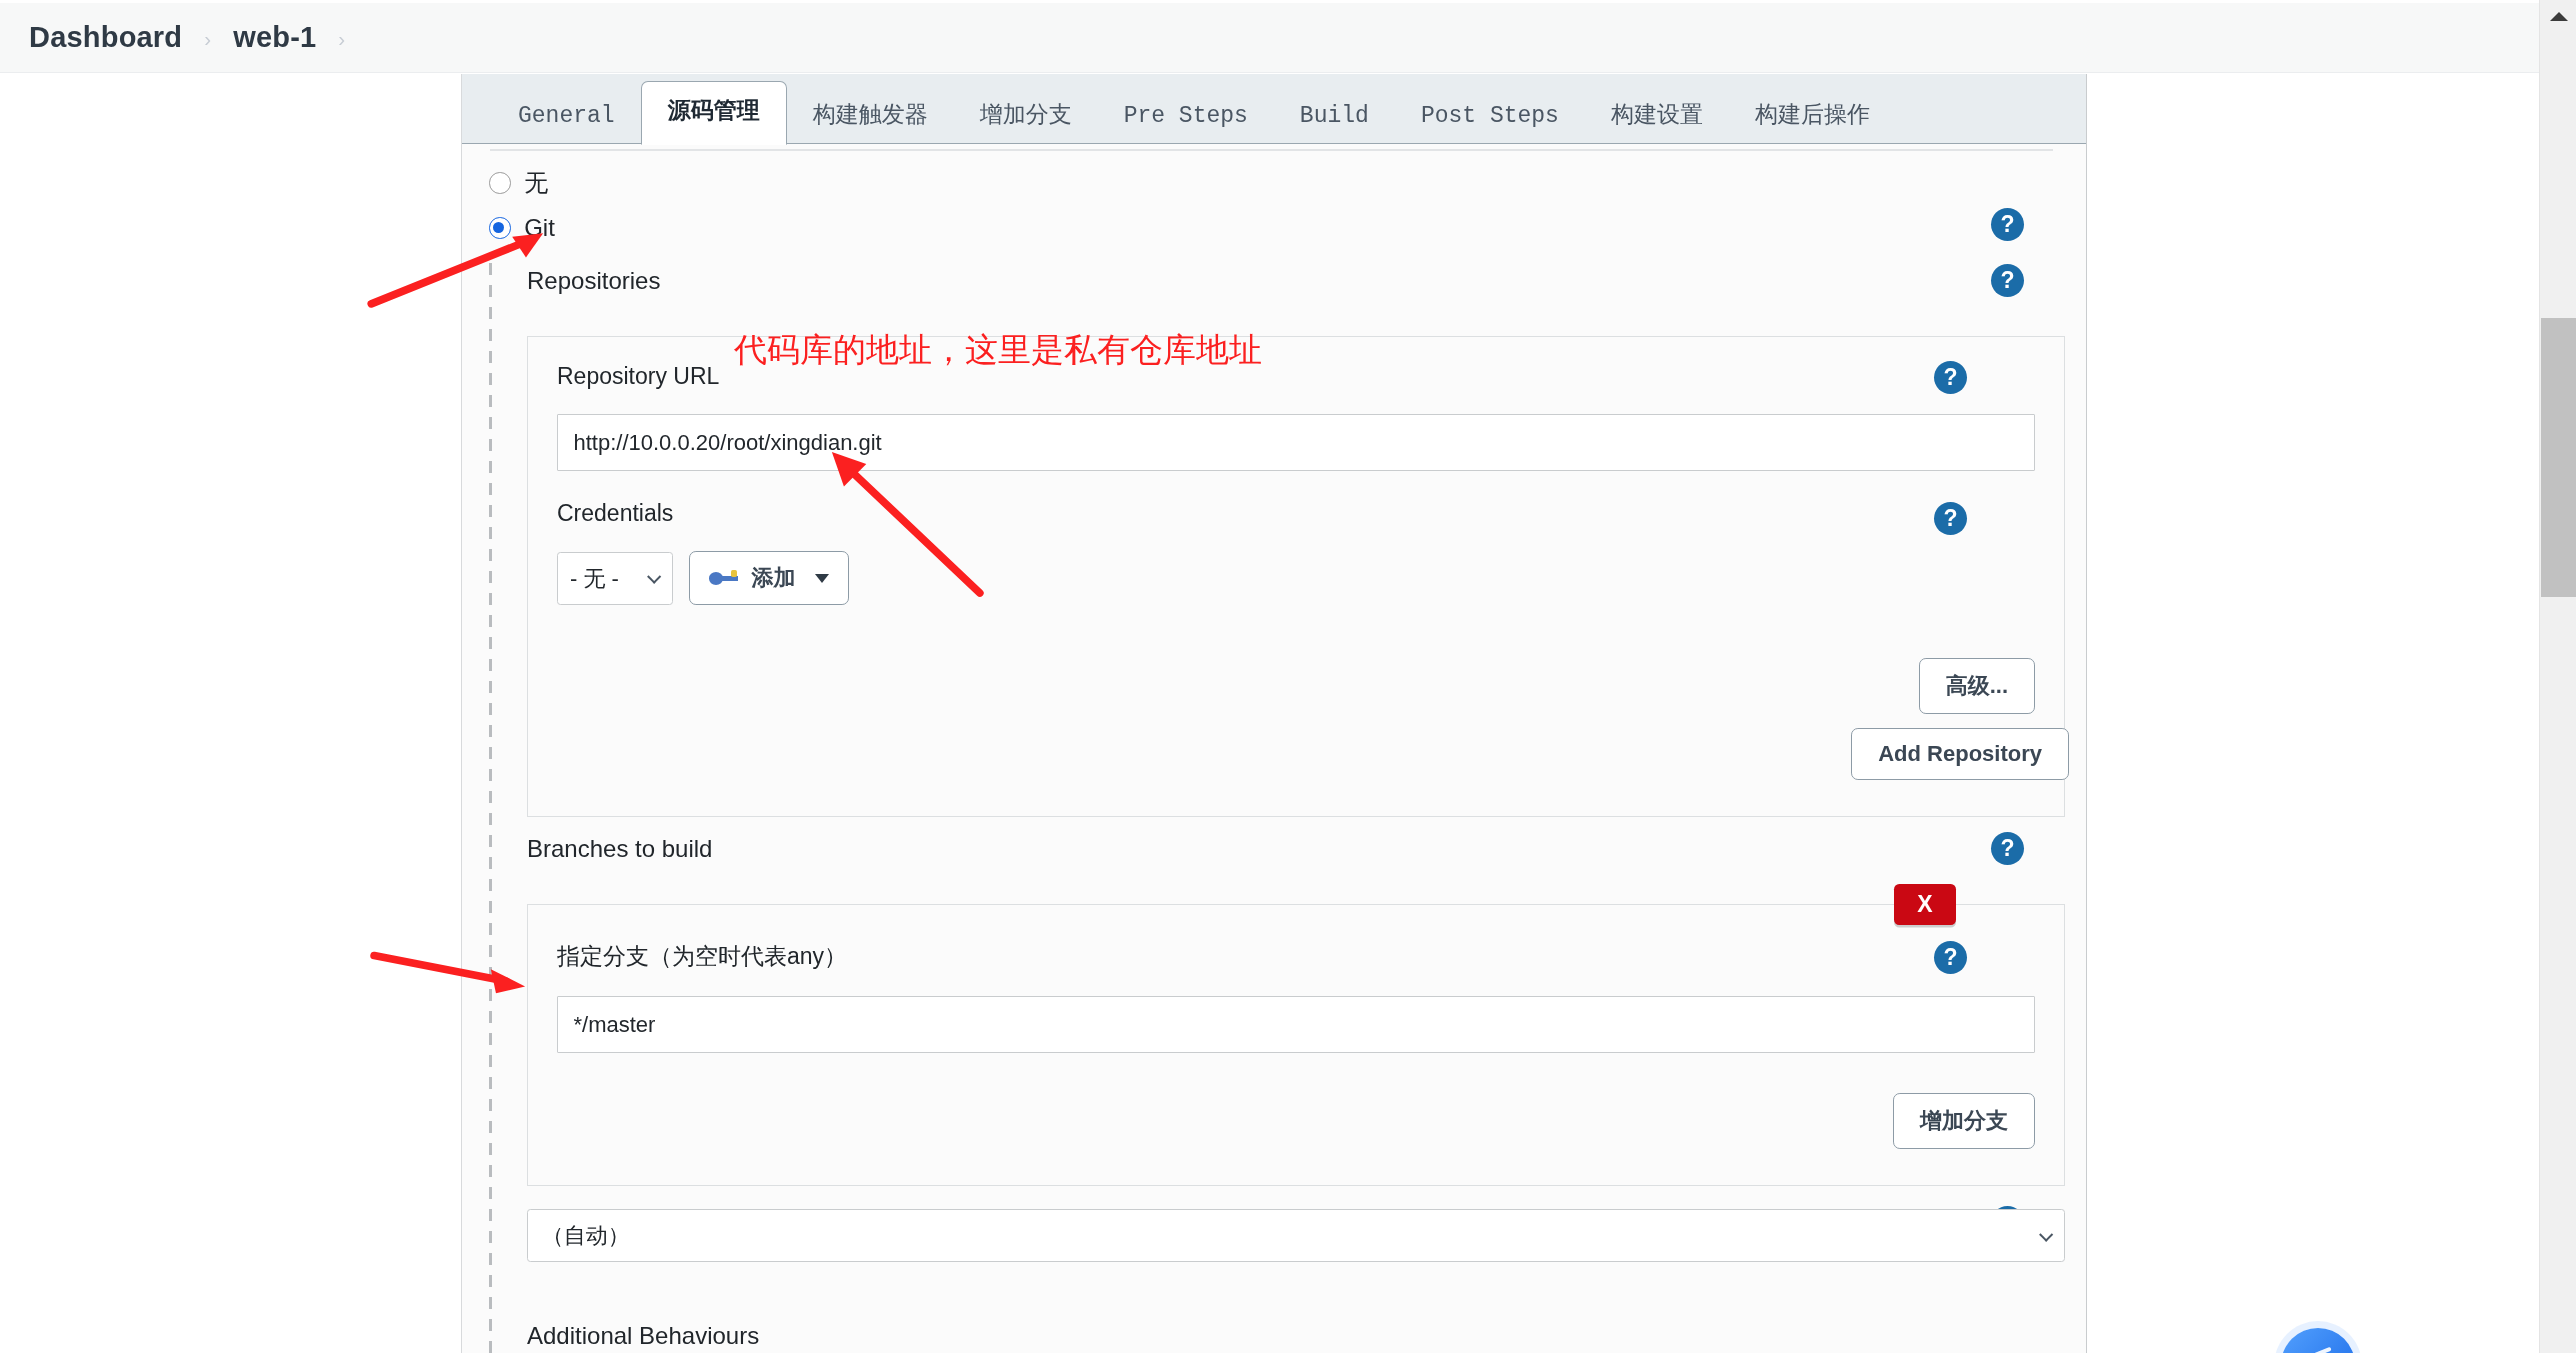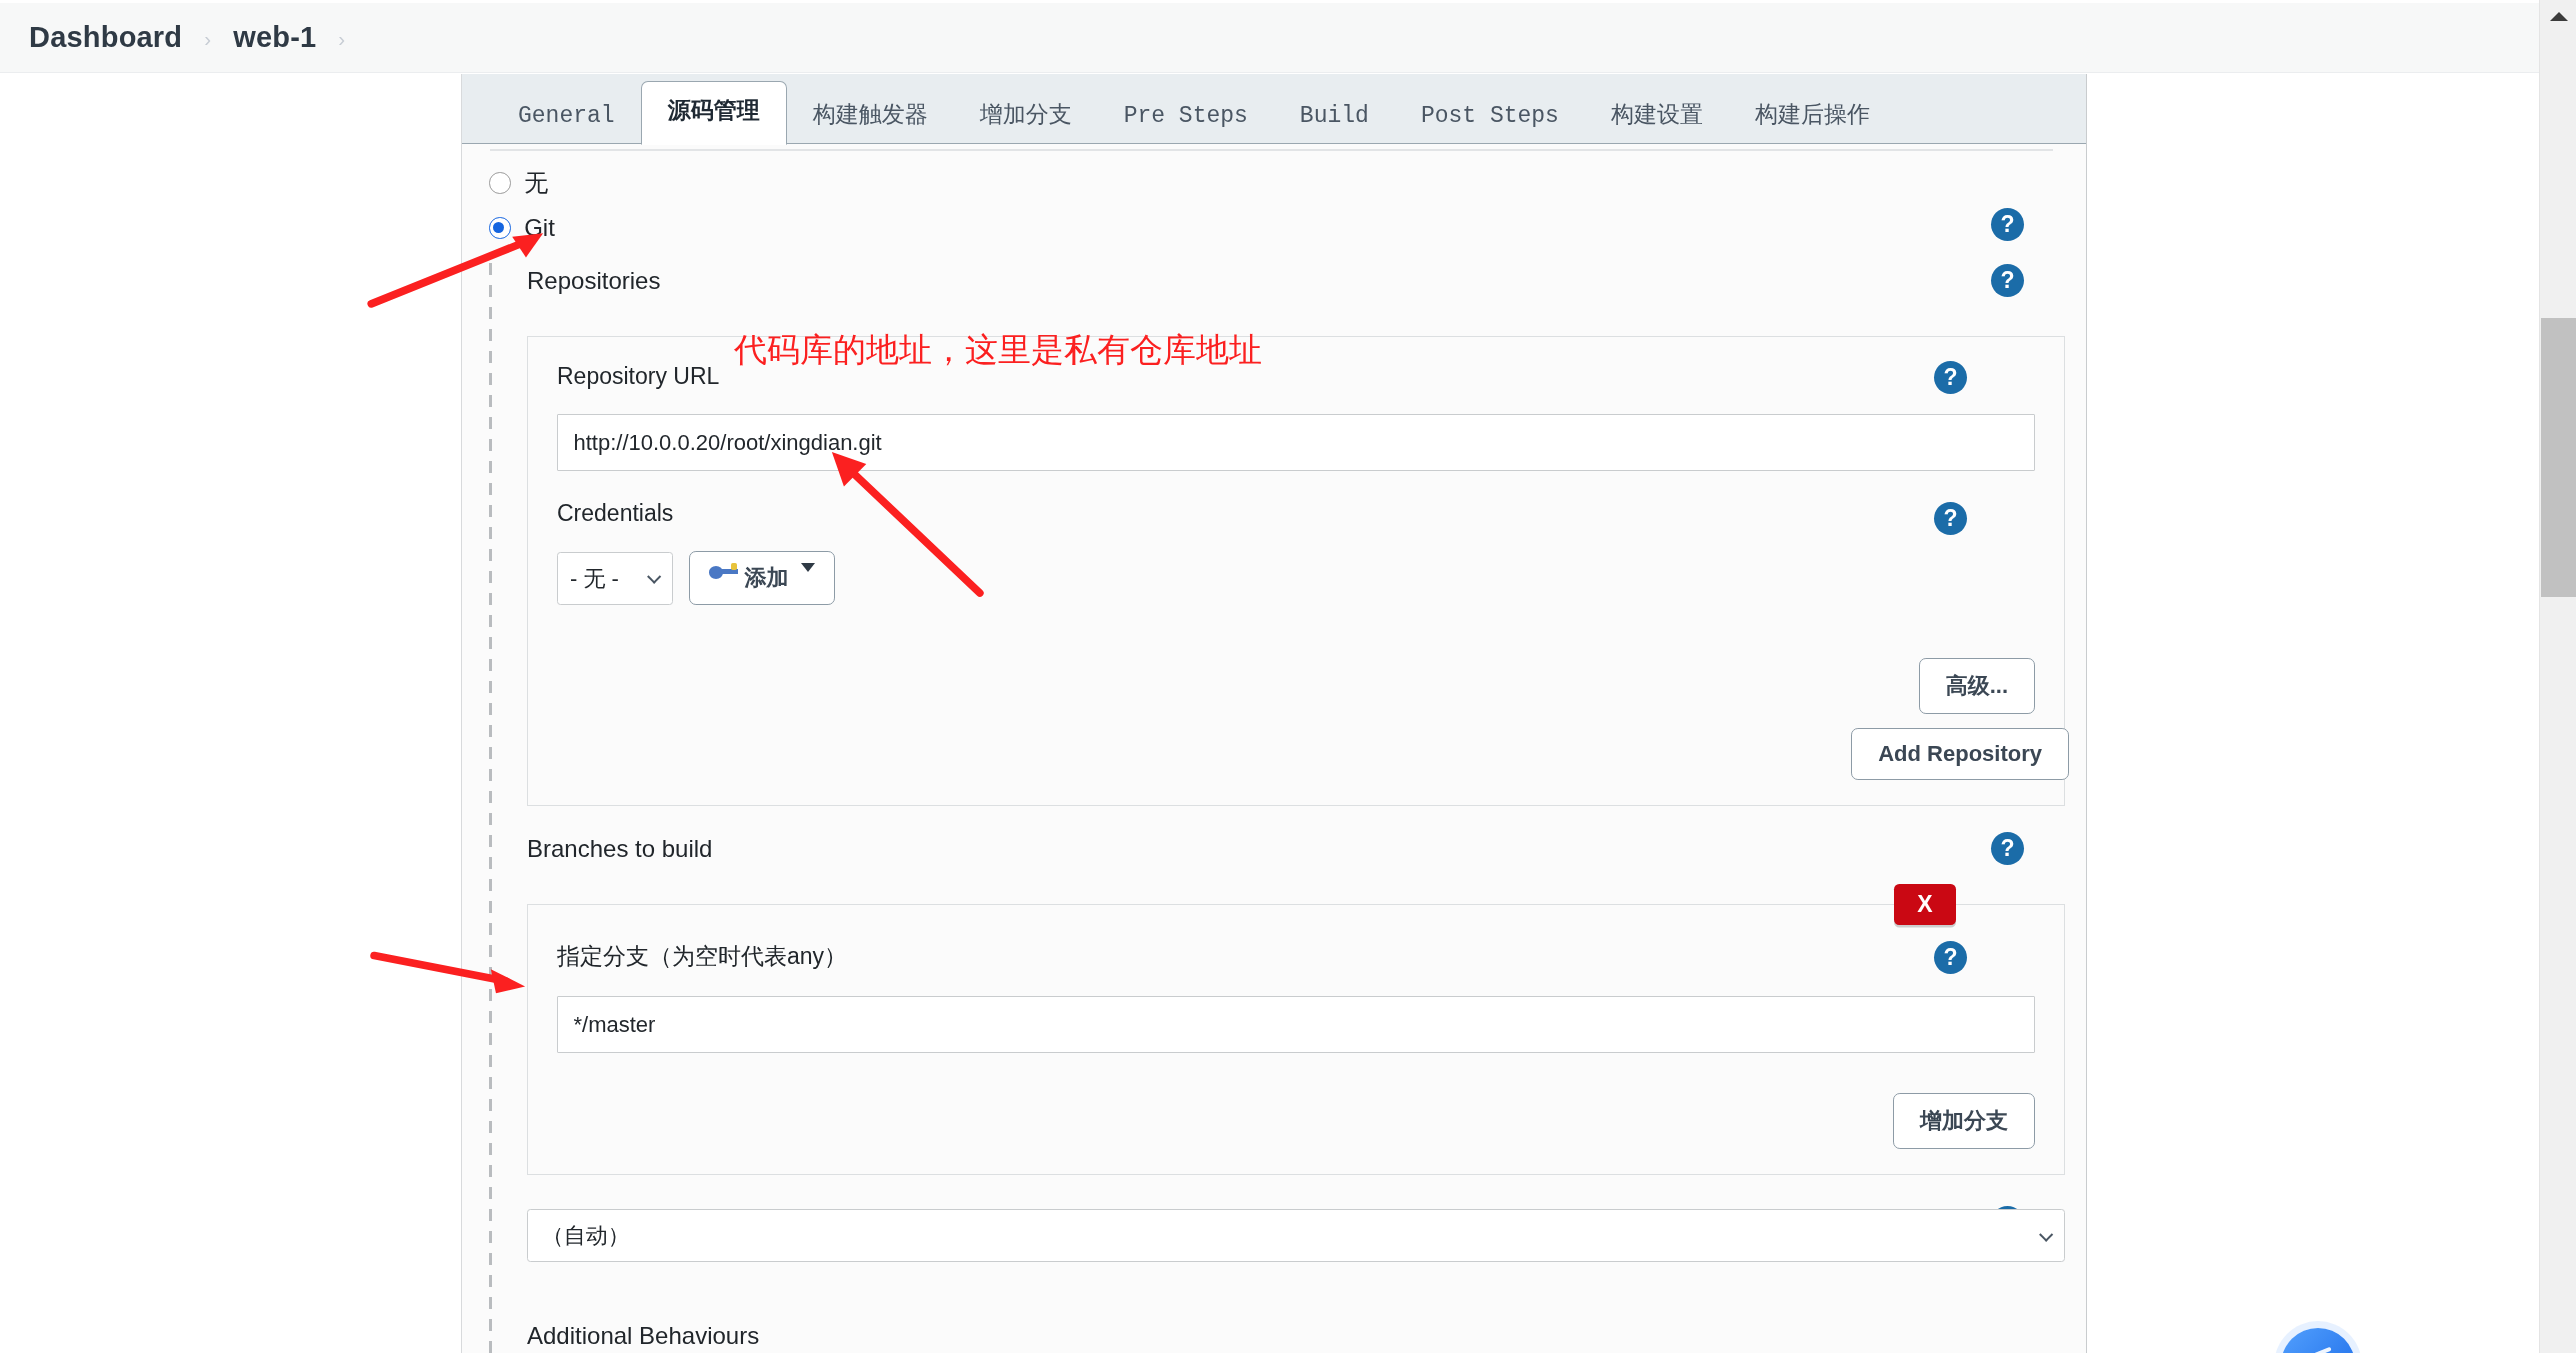--- a/index.html
+++ b/index.html
@@ -180,21 +180,21 @@
   .section-title {
     font-size: 24px;
     color: #21262b;
     font-weight: 400;
     margin: 0 0 17px 0;
   }
 
   .bordered-box {
     border: 0.9px solid #dcdfe1;
     background: #fbfbfb;
-    padding: 26px 29px 25px 29px;
+    padding: 26px 29px 36px 29px;
     position: relative;
     margin-top: 41px;
   }
   .field-label {
     font-size: 23px;
     color: #21262b;
     margin-bottom: 15.5px;
     display: inline-block;
   }
   .text-input {
@@ -260,21 +260,21 @@
   .select-wrap { position: relative; display: inline-block; }
   .select-wrap .chev {
     position: absolute; right: 13.7px; top: 50%;
     transform: translateY(-60%) rotate(45deg);
     width: 10.3px; height: 10.3px;
     border-right: 2.6px solid #4a5663;
     border-bottom: 2.6px solid #4a5663;
     pointer-events: none;
   }
   .btn-add {
-    display: inline-flex; align-items: flex-start; gap: 7px;
+    display: inline-flex; align-items: center; gap: 14px;
     padding: 11px 19px;
   }
   .key-icon {
     position: relative;
     width: 29px; height: 17px;
     display: inline-block;
   }
   .key-icon .bow {
     position: absolute; left: 0; top: 2.6px;
     width: 14.6px; height: 13px;

